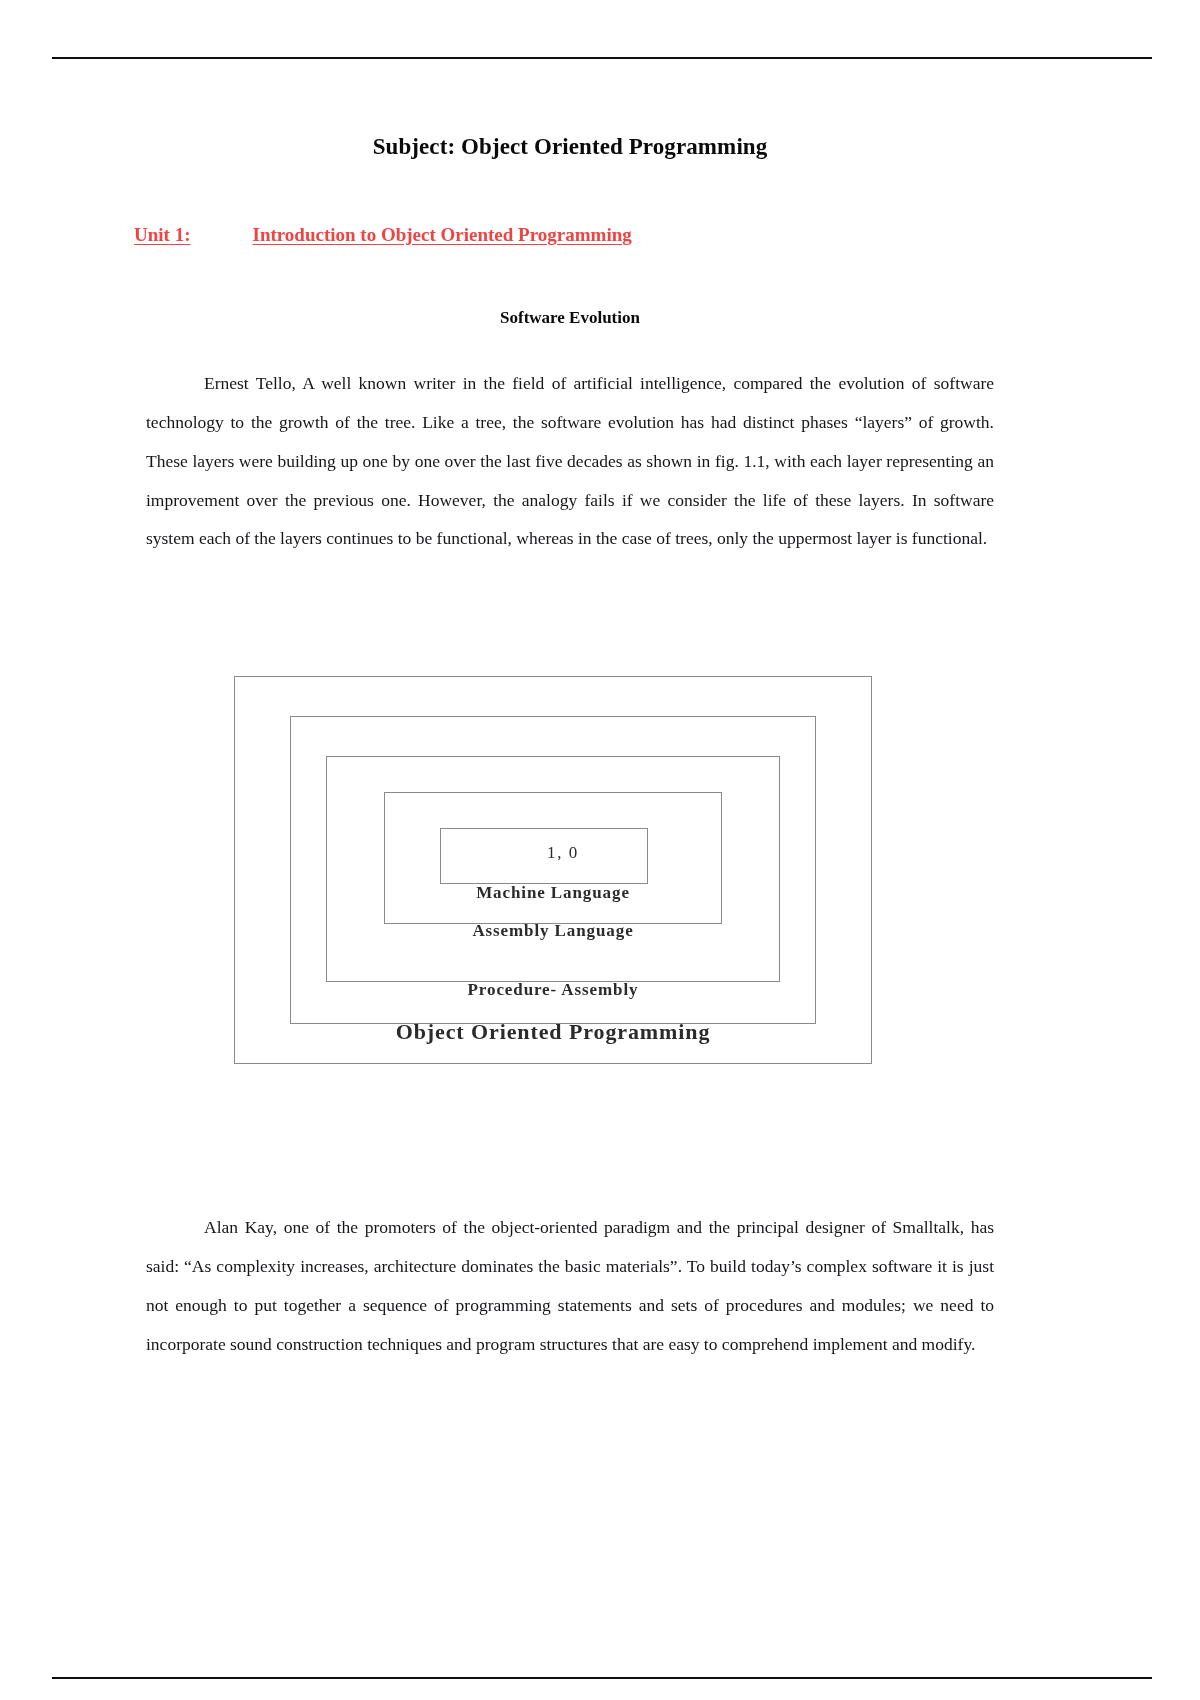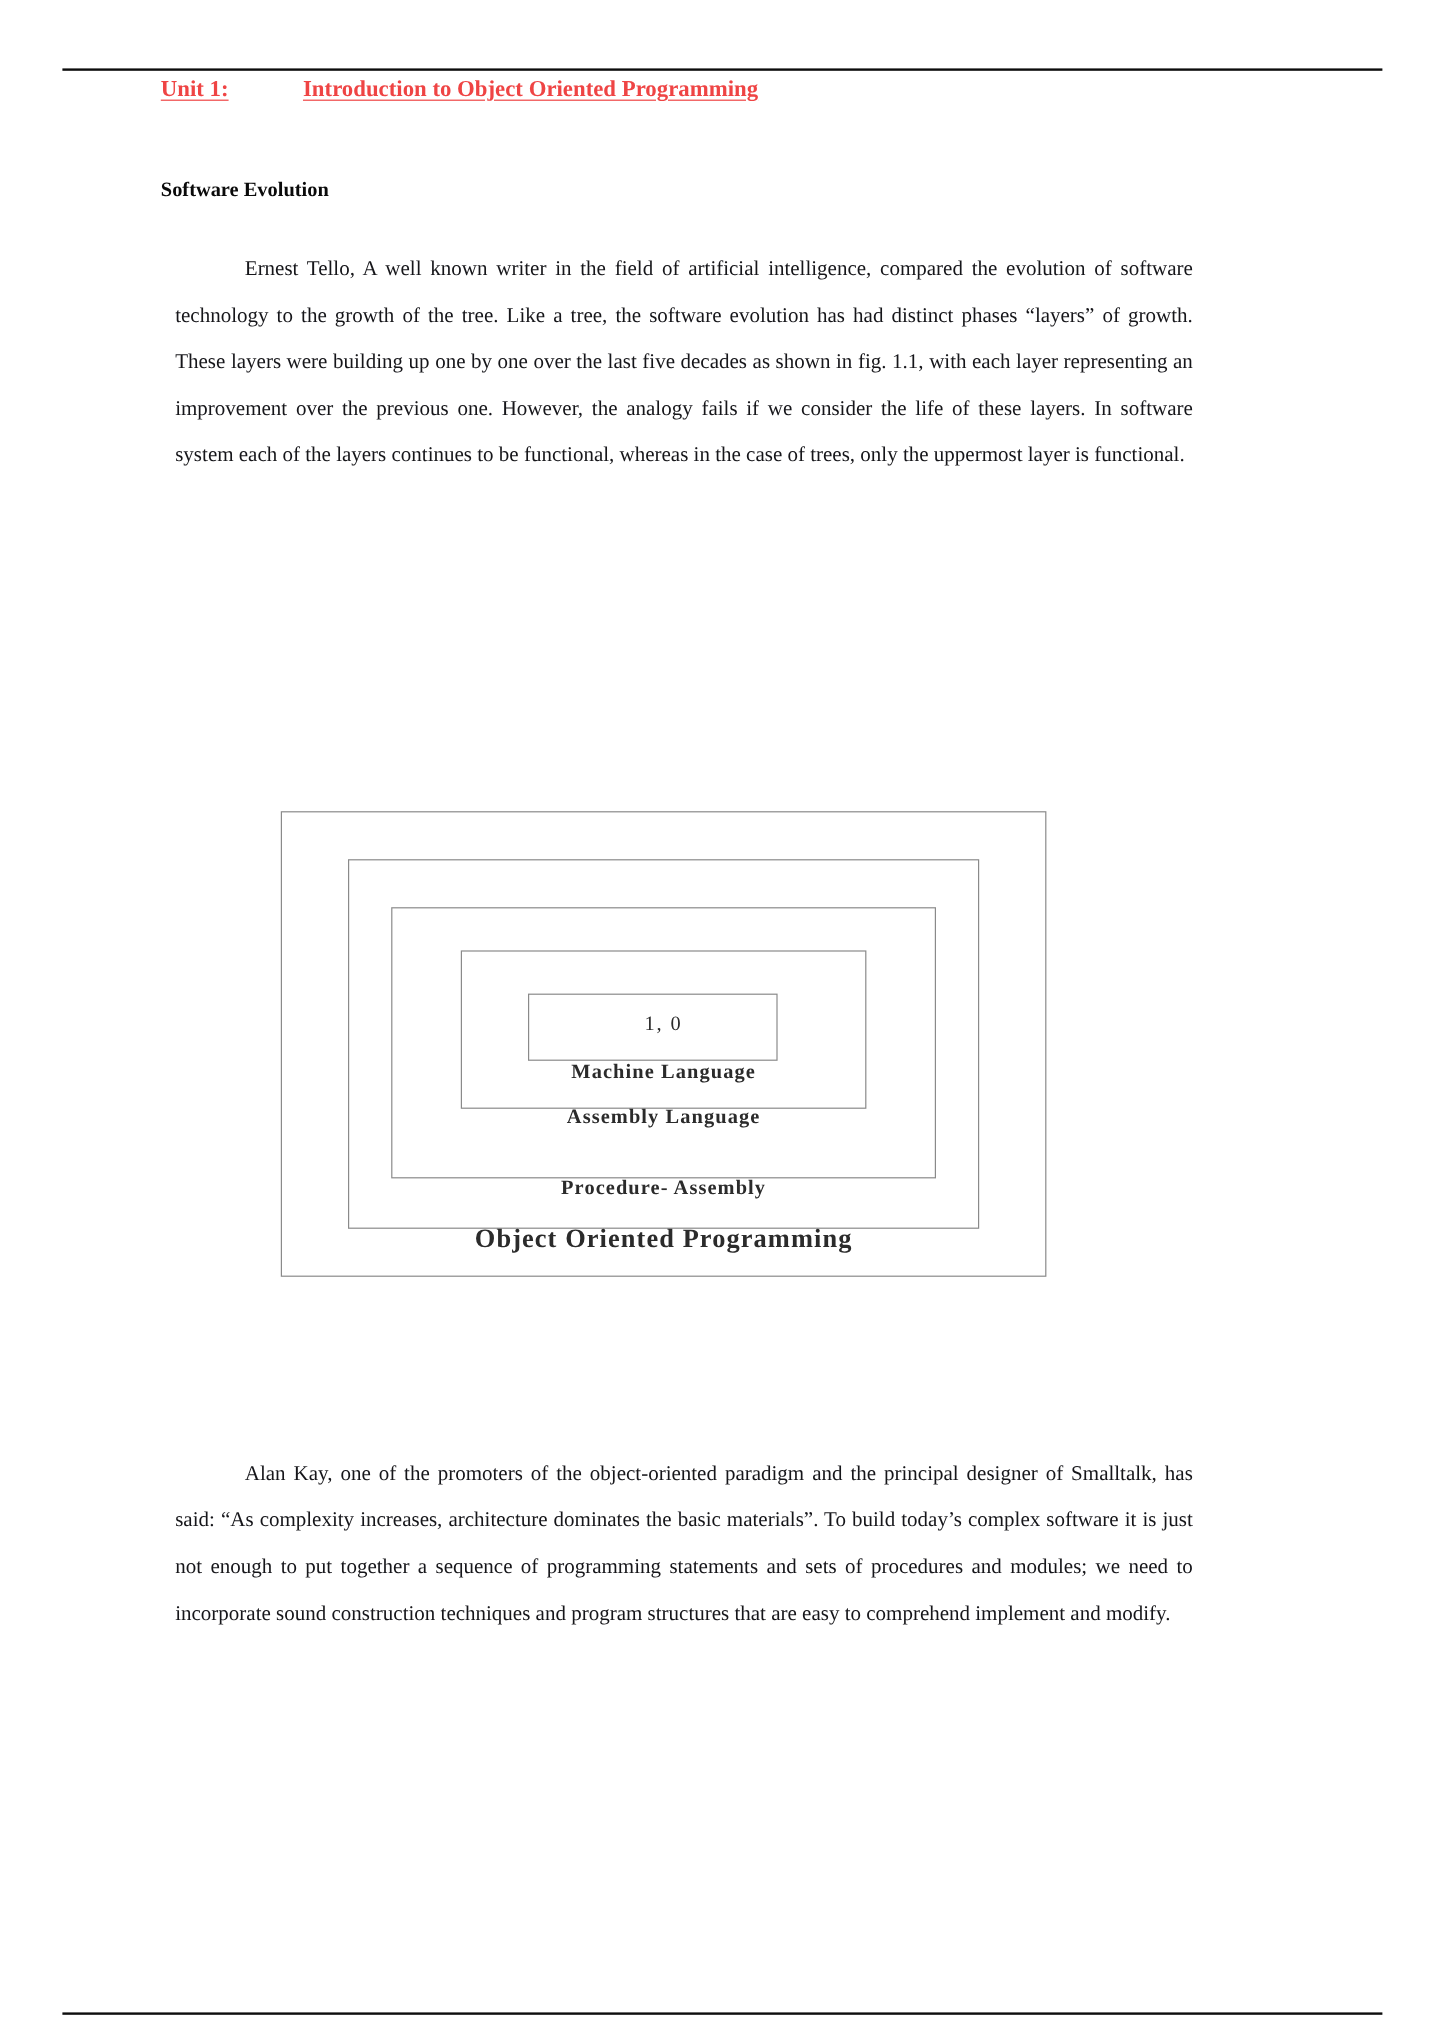--- a/index.html
+++ b/index.html
@@ -65,20 +65,21 @@
     text-underline-offset: 3px;
   }
   .unit-gap { display: inline-block; width: 62px; }
 
   .section-heading {
     margin: 0;
     padding-top: 62px;
     font-size: 17px;
     font-weight: bold;
     color: #0a0a0a;
+    text-align: center;
   }
 
   p.body {
     margin: 12px;
     padding-top: 24px;
     font-size: 17.5px;
     line-height: 2.22;
     text-align: justify;
     text-justify: inter-word;
     text-indent: 58px;
@@ -131,33 +132,35 @@
   .lbl2 { top: 207px; font-size: 17px; }
 
   
   .l1 { left: 206px; top: 152px; width: 208px; height: 56px; }
   .lbl1 {
     top: 167px;
     font-size: 17px;
     font-weight: normal;
     letter-spacing: 1.6px;
     color: #2b2b2b;
+    padding-left: 10px;
   }
 
   .para-top-alan { position: absolute; left: 134px; top: 1196px; width: 872px; }
 </style>
 </head>
 <body>
 
 <div class="page">
 
   <div class="rule rule-top"></div>
 
   <div class="content">
 
+    <h1 class="doc-title">Subject: Object Oriented Programming</h1>
 
     <p class="unit-line"><span class="u">Unit 1:</span><span class="unit-gap"></span><span class="u">Introduction to Object Oriented Programming</span></p>
 
     <h2 class="section-heading">Software Evolution</h2>
 
     <p class="body">Ernest Tello, A well known writer in the field of artificial intelligence, compared the evolution of software technology to the growth of the tree. Like a tree, the software evolution has had distinct phases “layers” of growth. These layers were building up one by one over the last five decades as shown in fig. 1.1, with each layer representing an improvement over the previous one. However, the analogy fails if we consider the life of these layers. In software system each of the layers continues to be functional, whereas in the case of trees, only the uppermost layer is functional.</p>
   </div>
 
   <div class="figure-wrap">
 

